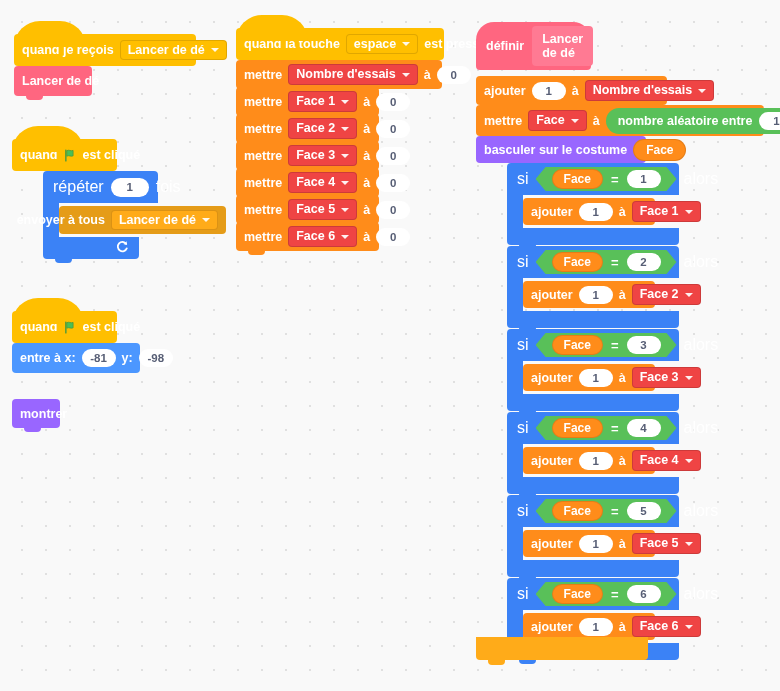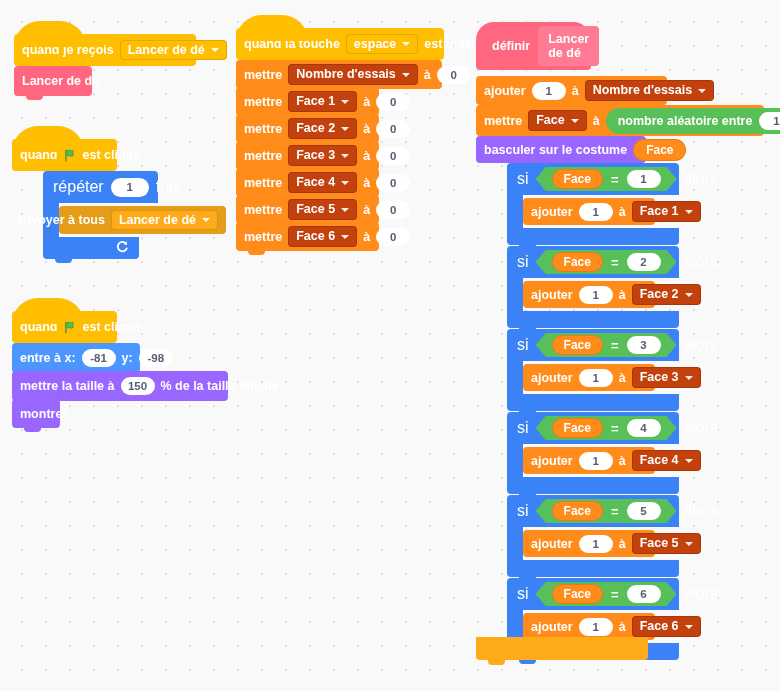--- a/index.html
+++ b/index.html
@@ -36,21 +36,21 @@
   .c-looks{background:#9966ff;}
   .c-custom{background:#ff6680;}
 
   
   .dd{display:inline-flex;align-items:center;gap:6px;border-radius:4px;
       padding:3px 7px;font-size:12.5px;font-weight:bold;color:#fff;line-height:1;}
   .dd .caret{width:0;height:0;border-left:4px solid transparent;border-right:4px solid transparent;
       border-top:4px solid rgba(255,255,255,.92);display:inline-block;}
   .dd.ev{background:#ffbf00;border:1px solid rgba(0,0,0,.12);}
   .dd.ct{background:#ffab19;border:1px solid rgba(0,0,0,.14);}
-  .dd.dt{background:#c2410c;border:1px solid rgba(0,0,0,.14);}
+  .dd.dt{background:#ef4444;border:1px solid rgba(0,0,0,.14);}
 
   .num{display:inline-flex;align-items:center;justify-content:center;background:#fff;
       color:#575e75;border-radius:11px;min-width:22px;height:18px;padding:0 6px;
       font-size:11.5px;font-weight:bold;}
   .num.lg{min-width:26px;height:19px;}
 
   .rep{display:inline-flex;align-items:center;justify-content:center;background:#ff8c1a;
       color:#fff;border-radius:13px;padding:3px 12px;font-size:12px;font-weight:bold;
       border:1px solid rgba(0,0,0,.10);}
 
@@ -153,25 +153,20 @@
         </svg>
     </span>
     <span class="lbl">est cliqué</span>
   </div>
   <div class="blk stack c-motion" style="left:12px;top:343px;width:128px;">
     <span class="lbl">entre à x:</span>
     <span class="num">-81</span>
     <span class="lbl">y:</span>
     <span class="num">-98</span>
   </div>
-  <div class="blk stack c-looks" style="left:12px;top:371px;width:216px;">
-    <span class="lbl">mettre la taille à</span>
-    <span class="num">150</span>
-    <span class="lbl">% de la taille initiale</span>
-  </div>
   <div class="blk stack c-looks notch" style="left:12px;top:399px;width:48px;height:29px;">
     <span class="lbl">montrer</span>
   </div>
 
   <div class="blk hat c-events" style="left:236px;top:28px;width:208px;">
     <span class="lbl">quand la touche</span>
     <span class="dd ev">
       <span>espace</span>
       <span class="caret"></span>
     </span>
@@ -237,21 +232,21 @@
         <span class="lbl">mettre</span>
         <span class="dd dt">
           <span>Face 6</span>
           <span class="caret"></span>
         </span>
         <span class="lbl">à</span>
         <span class="num">0</span>
       </div>
     </div>
 
-  <div style="position:absolute;left:476px;top:22px;width:115px;height:48px;background:#ff6680;border-radius:18px 18px 4px 4px;display:flex;align-items:center;padding:0 16px;gap:8px;box-sizing:border-box;">
+  <div style="position:absolute;left:476px;top:22px;width:115px;height:48px;background:#ff6680;border-radius:18px 18px 4px 4px;display:flex;align-items:center;padding:0 10px;gap:8px;box-sizing:border-box;">
     <span style="color:#fff;font-size:12.5px;font-weight:bold;">définir</span>
     <span class="protopill">
       <span>Lancer de dé</span>
     </span>
   </div>
 
   <div class="blk stack c-data" style="left:476px;top:76px;width:191px;height:29px;">
     <span class="lbl">ajouter</span>
     <span class="num">1</span>
     <span class="lbl">à</span>

